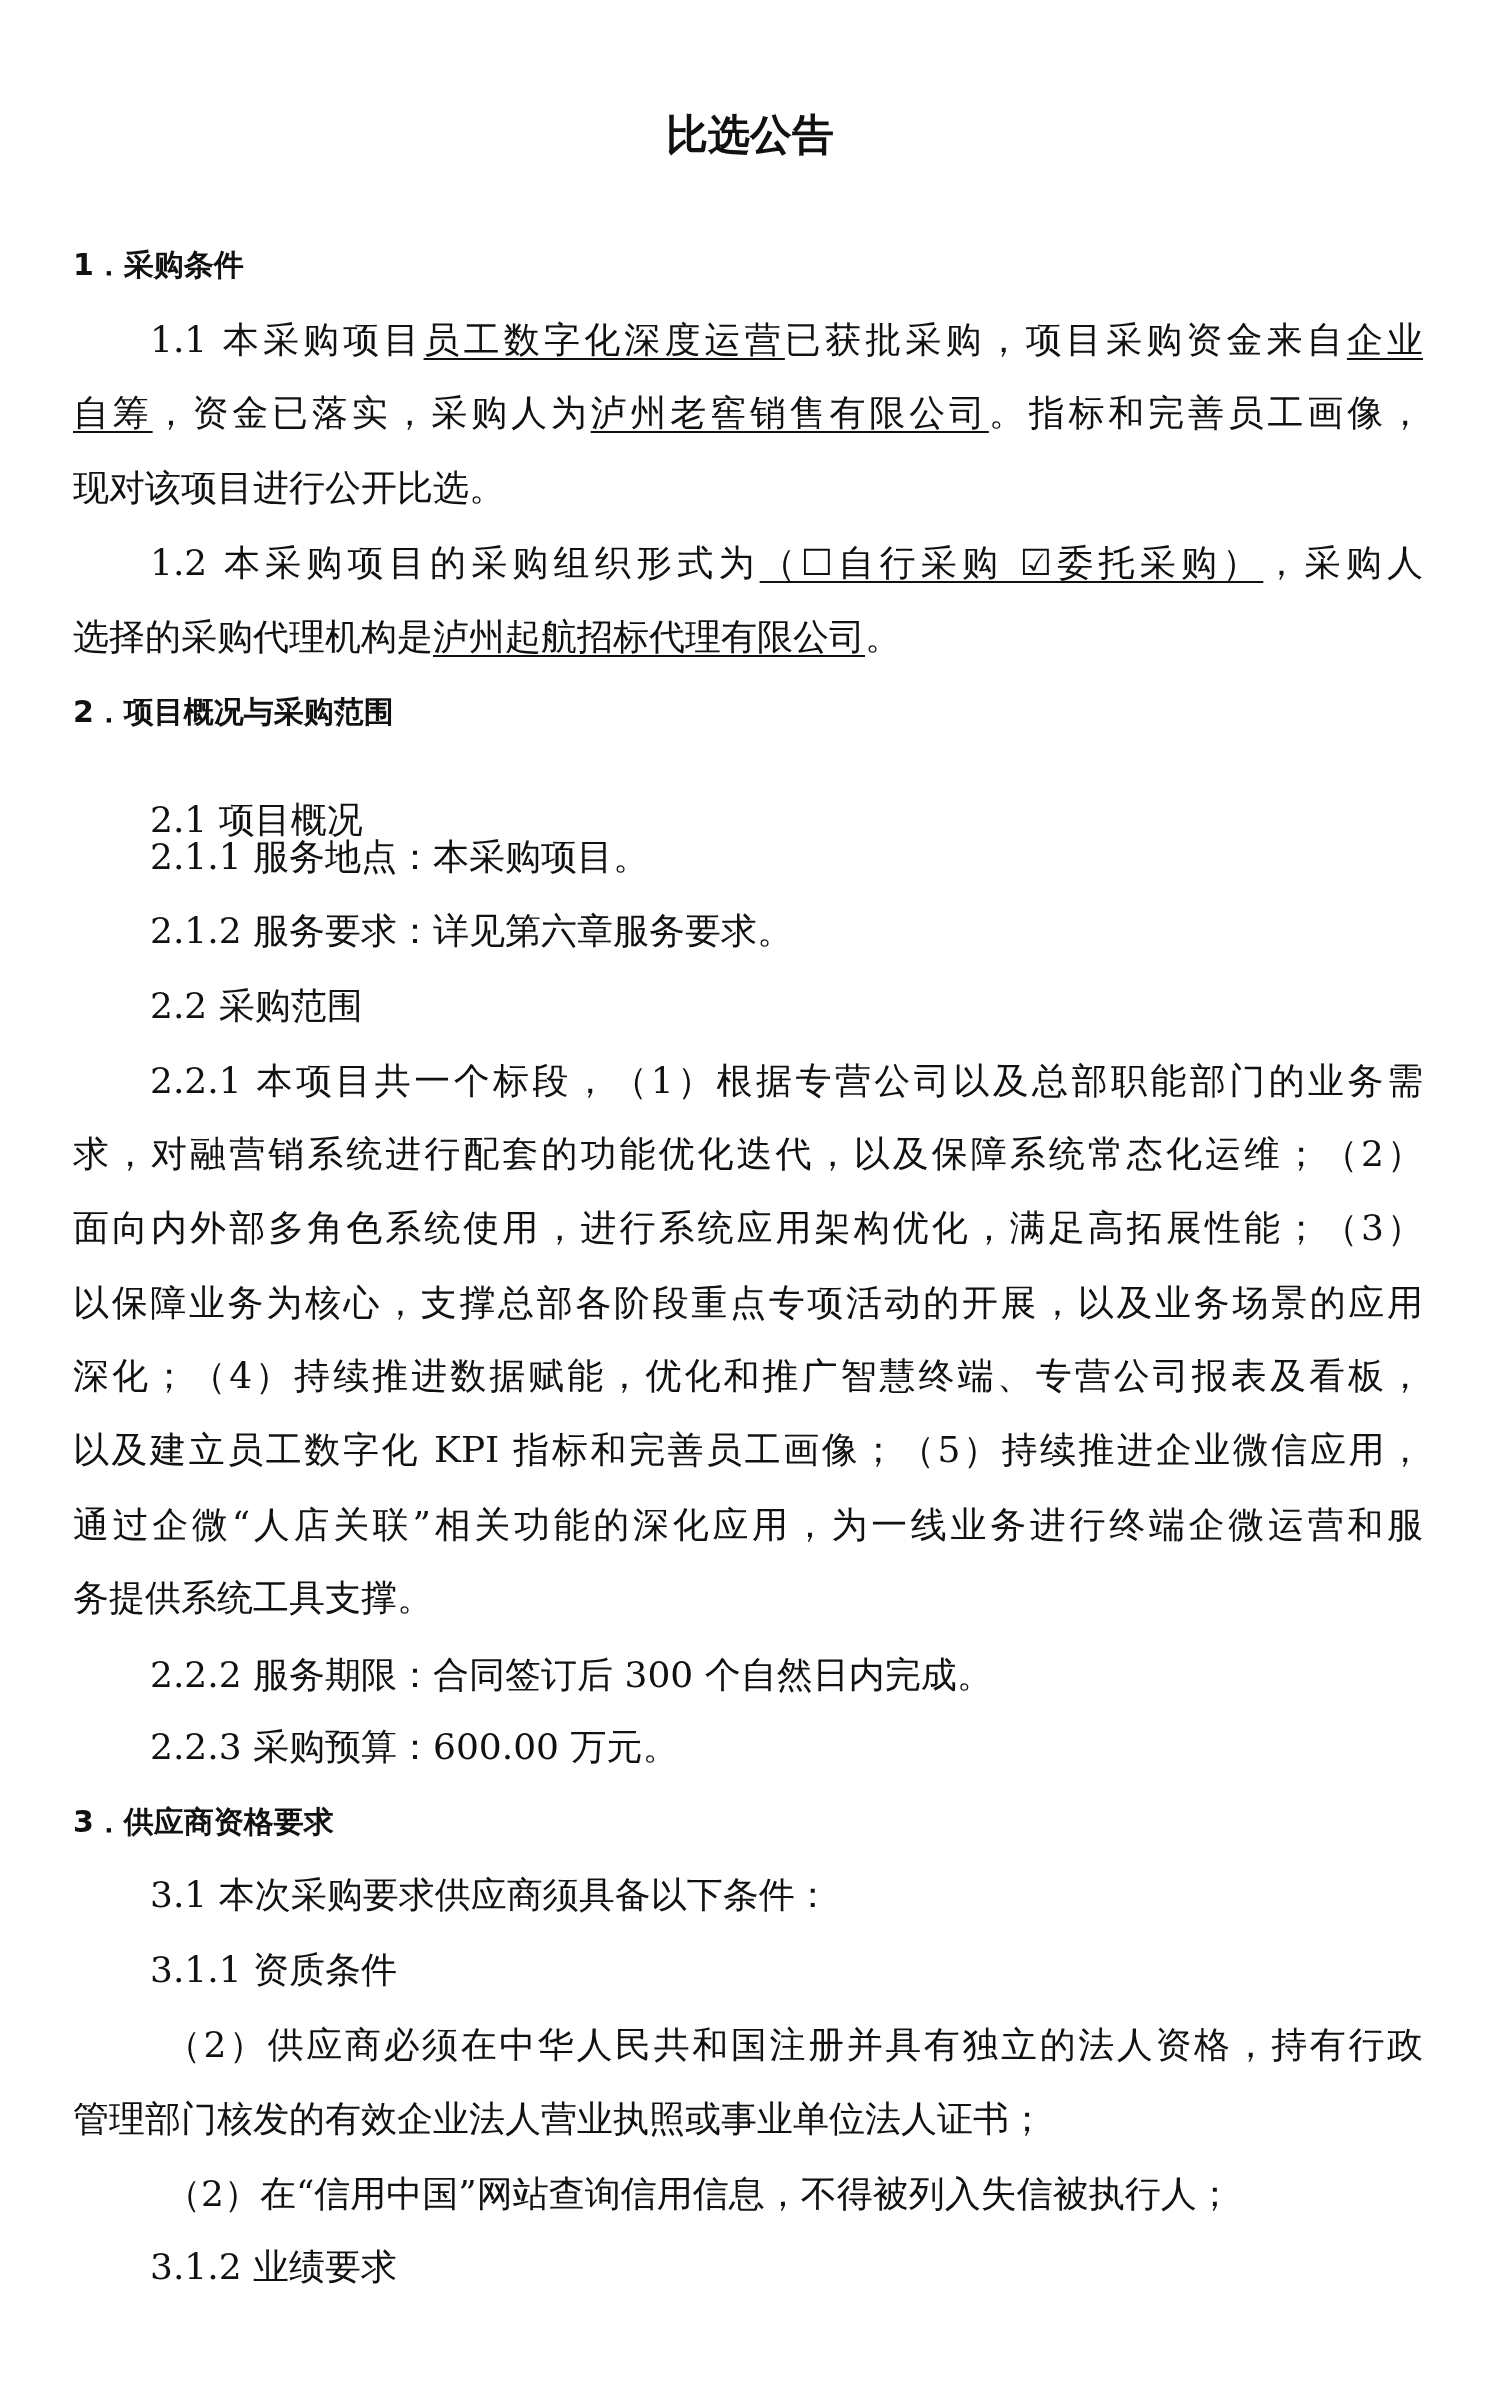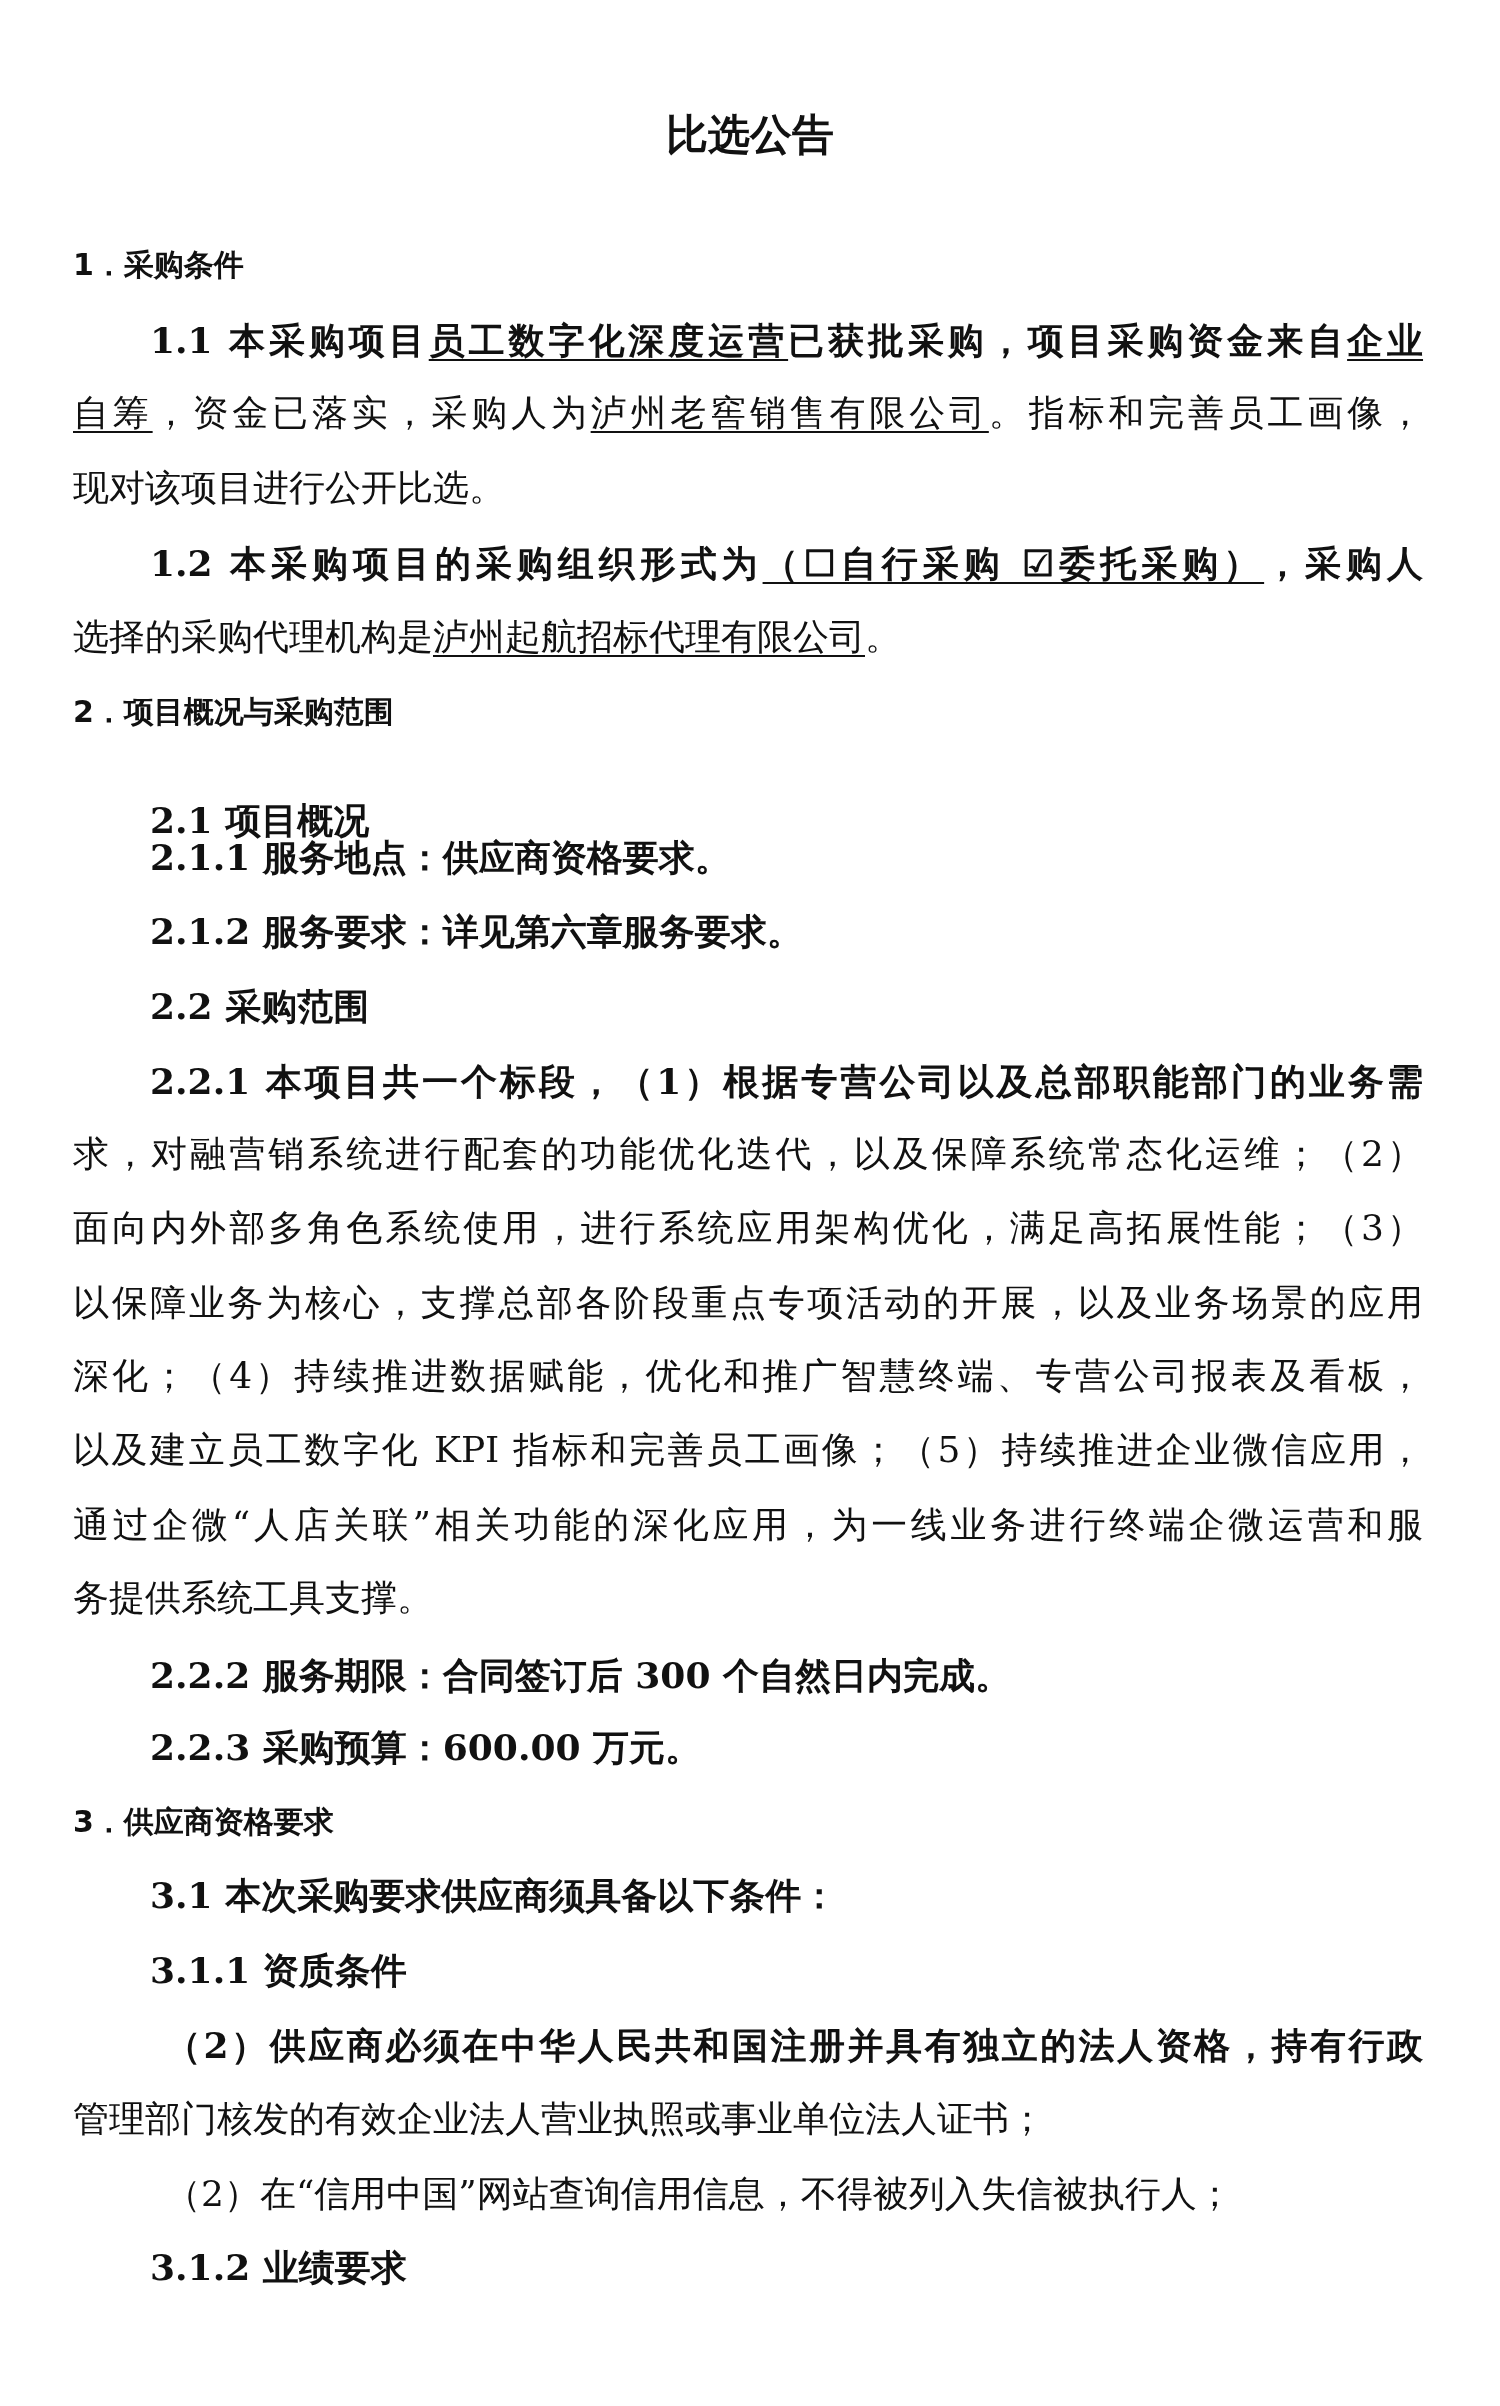--- a/index.html
+++ b/index.html
@@ -1,20 +1,20 @@
 <!DOCTYPE html>
 <html><head>
 <meta charset="utf-8">
 <style>
   html,body{margin:0;padding:0;background:#fff;}
   body{width:1500px;height:2406px;position:relative;overflow:hidden;
        font-family:"DejaVu Serif","Liberation Serif",serif;color:#111;}
   .ln{position:absolute;left:73px;width:1350px;height:56px;line-height:56px;
       font-size:36px;white-space:nowrap;transform:translateY(-50%);}
-  .ind{left:150px;width:1273px;font-weight:bold;}
+  .ind{left:150px;width:1273px;}
   .just{text-align:justify;text-align-last:justify;}
   .h{font-weight:bold;font-family:"DejaVu Sans","Liberation Sans",sans-serif;font-size:30px;}
   .title{left:0;width:1500px;text-align:center;font-size:42px;font-weight:bold;
          font-family:"DejaVu Sans","Liberation Sans",sans-serif;}
   .u{text-decoration:underline;text-underline-offset:6px;text-decoration-thickness:2px;}
 </style>
 </head>
 <body>
 
 <div class="ln title" style="top:135px">比选公告</div>
@@ -23,21 +23,21 @@
 
 <div class="ln ind just" style="top:340px"><span>1.1 本采购项目</span><span class="u">员工数字化深度运营</span><span>已获批采购，项目采购资金来自</span><span class="u">企业</span></div>
 <div class="ln just" style="top:413px"><span class="u">自筹</span><span>，资金已落实，采购人为</span><span class="u">泸州老窖销售有限公司</span><span>。指标和完善员工画像，</span></div>
 <div class="ln" style="top:488px">现对该项目进行公开比选。</div>
 
 <div class="ln ind just" style="top:563px"><span>1.2 本采购项目的采购组织形式为</span><span class="u">（☐自行采购 ☑委托采购）</span><span>，采购人</span></div>
 <div class="ln" style="top:637px"><span>选择的采购代理机构是</span><span class="u">泸州起航招标代理有限公司</span><span>。</span></div>
 
 <div class="ln h" style="top:712px">2．项目概况与采购范围</div>
 <div class="ln ind" style="top:820px">2.1  项目概况</div>
-<div class="ln ind" style="top:857px">2.1.1 服务地点：供应商资格要求。</div>
+<div class="ln ind" style="top:857px">2.1.1 服务地点：本采购项目。</div>
 <div class="ln ind" style="top:931px">2.1.2 服务要求：详见第六章服务要求。</div>
 <div class="ln ind" style="top:1006px">2.2  采购范围</div>
 
 <div class="ln ind just" style="top:1081px">2.2.1 本项目共一个标段，（1）根据专营公司以及总部职能部门的业务需</div>
 <div class="ln just" style="top:1154px">求，对融营销系统进行配套的功能优化迭代，以及保障系统常态化运维；（2）</div>
 <div class="ln just" style="top:1228px">面向内外部多角色系统使用，进行系统应用架构优化，满足高拓展性能；（3）</div>
 <div class="ln just" style="top:1303px">以保障业务为核心，支撑总部各阶段重点专项活动的开展，以及业务场景的应用</div>
 <div class="ln just" style="top:1376px">深化；（4）持续推进数据赋能，优化和推广智慧终端、专营公司报表及看板，</div>
 <div class="ln just" style="top:1450px">以及建立员工数字化 KPI 指标和完善员工画像；（5）持续推进企业微信应用，</div>
 <div class="ln just" style="top:1525px">通过企微“人店关联”相关功能的深化应用，为一线业务进行终端企微运营和服</div>

